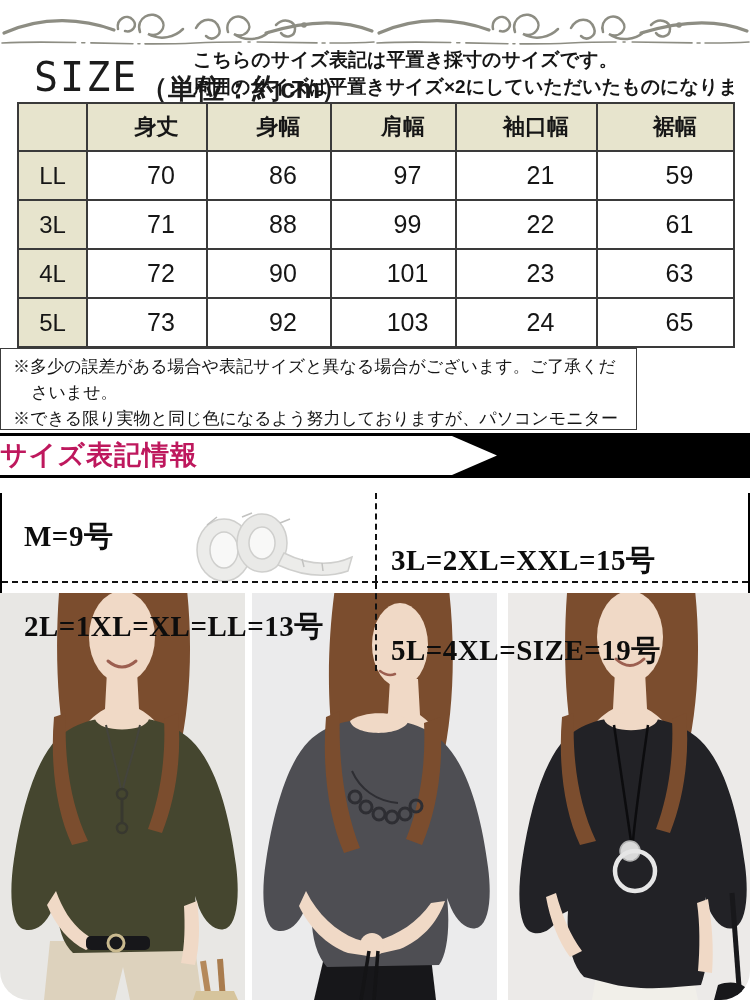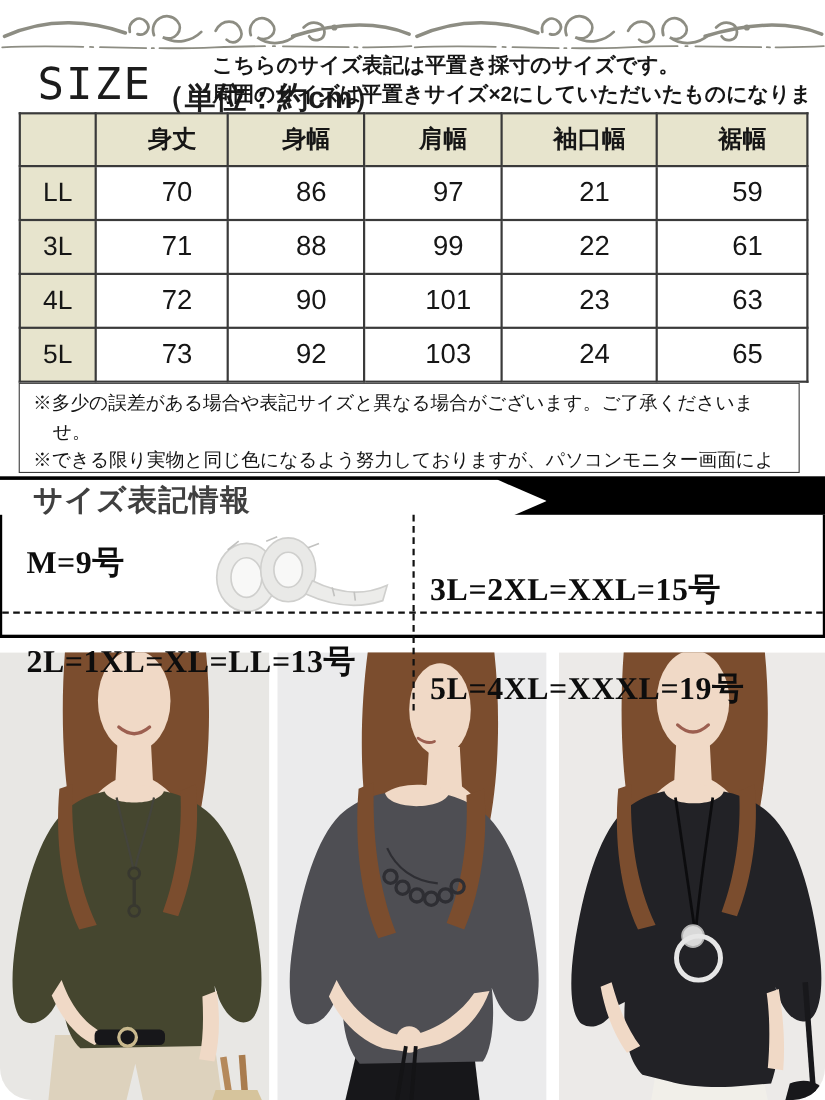--- a/index.html
+++ b/index.html
@@ -19,34 +19,34 @@
 
   
   .size-table { position:absolute; left:17px; top:102px; border-collapse:collapse; table-layout:fixed; }
   .size-table td, .size-table th { border:2px solid #3a3a3a; text-align:center; vertical-align:middle;
                color:#161616; background:#fff; }
   .size-table thead th { background:#e7e4cd; font-size:22px; font-weight:700; height:48px;padding-left:19px; }
   .size-table tbody th { background:#e7e4cd; font-size:24px; font-weight:500; }
   .size-table tbody td { font-size:25px; font-weight:400; height:49px;padding-left:28px; }
 
   
-  .notes-box { position:absolute; left:17px; top:348px; width:710px; height:82px;
+  .notes-box { position:absolute; left:0; top:348px; width:637px; height:82px;
                border:1px solid #3c3c3c; background:#fff; padding:5px 10px 0 12px; }
   .note-line { font-size:17px; font-weight:500; color:#151515; line-height:26px;
                padding-left:18px; text-indent:-18px; }
 
   
   .banner { position:absolute; left:0; top:433px; width:750px; height:45px; background:#000; }
   .banner-arrow { position:absolute; left:0; top:3px; width:497px; height:39px; background:#fff;
                clip-path:polygon(0 0, 452px 0, 497px 50%, 452px 100%, 0 100%); }
-  .banner-title { padding-left:30px; line-height:38px; font-family:"Liberation Serif", serif;
-               font-size:27px; font-weight:700; color:#404040; letter-spacing:1px; }
-
-  
-  .size-info { position:absolute; left:0; top:468px; width:750px; height:112px; background:#fff;
+  .banner-title { line-height:38px; font-family:"Liberation Serif", serif;
+               font-size:27px; font-weight:700; color:#be185d; letter-spacing:1px; }
+
+  
+  .size-info { position:absolute; left:0; top:493px; width:750px; height:112px; background:#fff;
                border-left:2px solid #000; border-right:2px solid #000; border-bottom:3px solid #000; }
   .tape-graphic { position:absolute; left:160px; top:2px; width:200px; height:105px; z-index:0; }
   .si-rows { position:relative; z-index:1; height:100%; display:flex; flex-direction:column; }
   .si-row { flex:1; display:flex; }
   .si-row.dashed { border-bottom:2px dashed #111; }
   .si-cell { font-family:"Liberation Serif", serif; font-size:29px; font-weight:600; color:#0d0d0d;
              display:flex; align-items:center; letter-spacing:0.5px; }
   .si-left { width:375px; border-right:2px dashed #111; padding-left:22px; }
   .si-right { flex:1; padding-left:14px;margin-top:48px; }
 
@@ -167,21 +167,21 @@
         <path d="M45 30 L55 22 M80 22 L90 18 M118 28 L128 24 M140 64 L142 72 M160 68 L161 76" stroke="#c2c2c0"></path>
       </g>
     </svg>
     <div class="si-rows">
       <div class="si-row dashed">
         <div class="si-cell si-left">M=9号</div>
         <div class="si-cell si-right">3L=2XL=XXL=15号</div>
       </div>
       <div class="si-row">
         <div class="si-cell si-left">2L=1XL=XL=LL=13号</div>
-        <div class="si-cell si-right">5L=4XL=XXXL=19号</div>
+        <div class="si-cell si-right">5L=4XL=SIZE=19号</div>
       </div>
     </div>
   </div>
 
   <div class="photos">
 
     <div class="photo photo-1">
       <svg width="245" height="407" viewBox="0 0 245 407">
         <rect width="245" height="407" fill="#e8e7e4"></rect>
         <path d="M60,-12 H186 C193,45 191,110 179,160 C172,192 161,218 146,238 L100,238 C84,216 72,188 66,156 C56,108 55,42 60,-12 Z" fill="#7b4d2e"></path>

